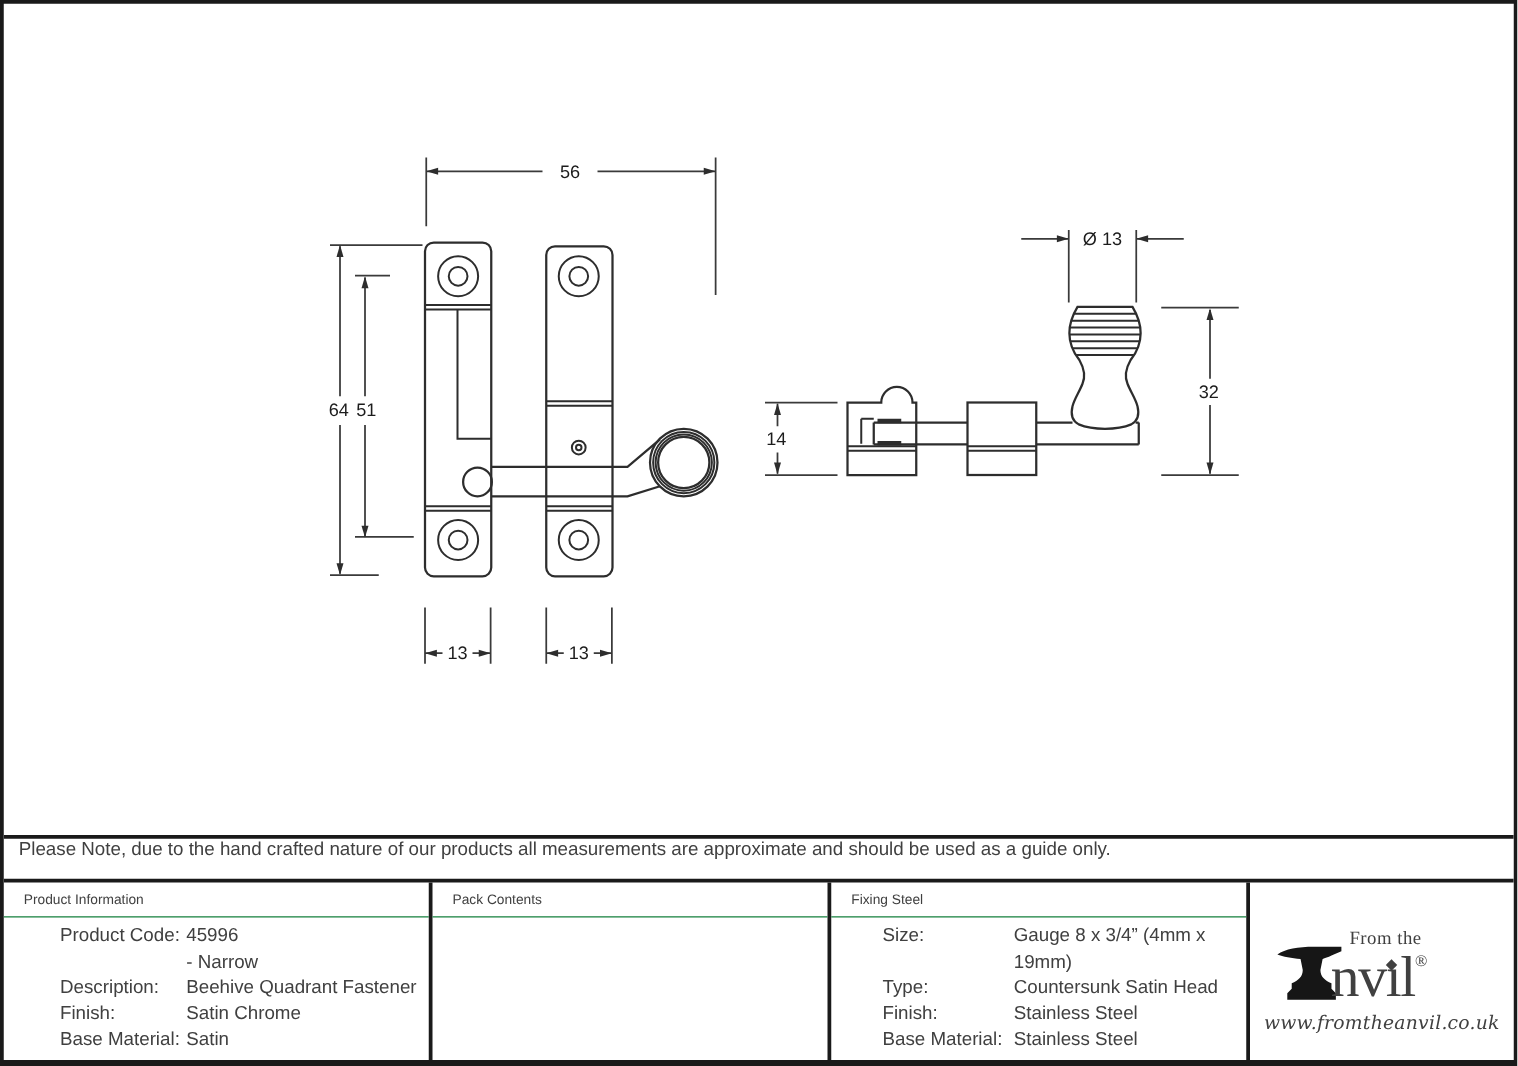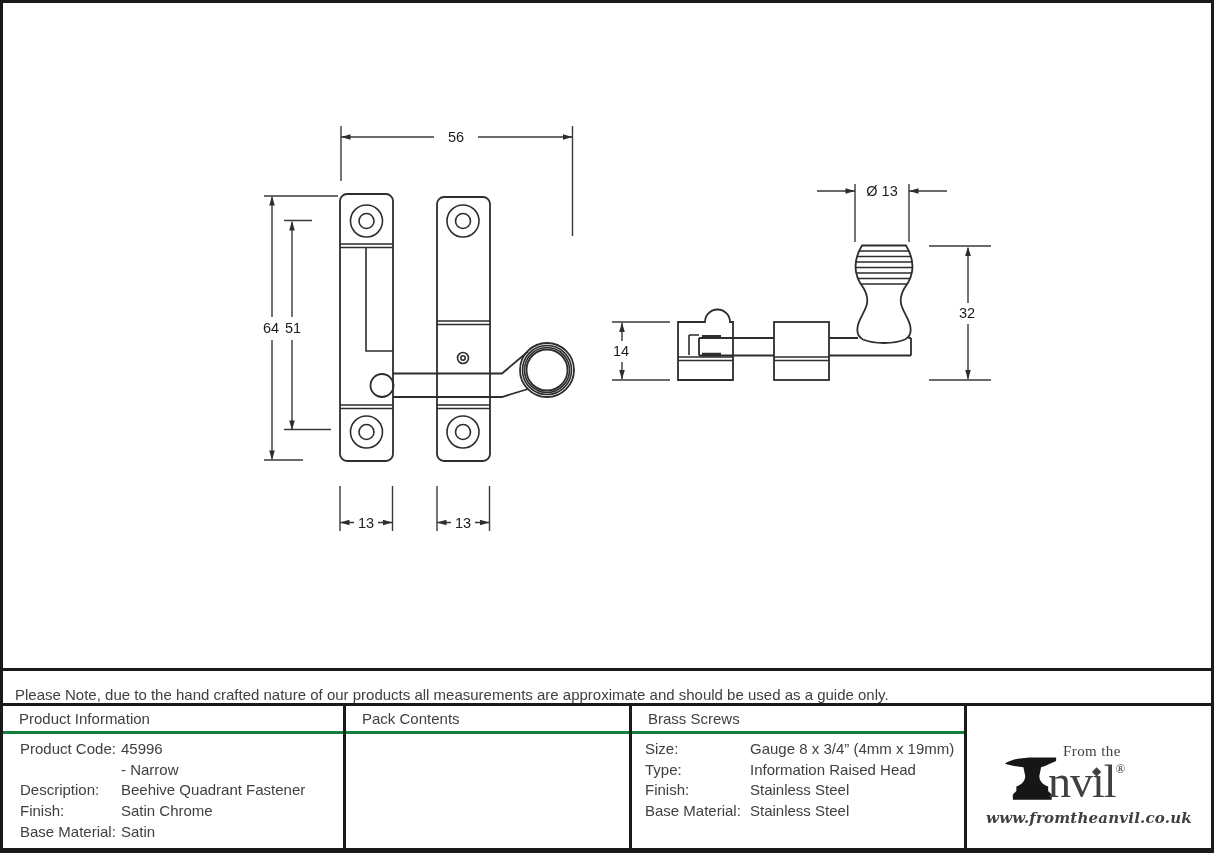--- a/index.html
+++ b/index.html
@@ -20,53 +20,53 @@
   .obj2{fill:none;stroke:#2d2d2d;stroke-width:1.6;}
   .thick{fill:none;stroke:#2d2d2d;stroke-width:3.6;}
   .dim{fill:none;stroke:#3a3a3a;stroke-width:1.4;}
   .arr{fill:#2d2d2d;stroke:none;}
   .dimtext{font-family:"Liberation Sans",sans-serif;font-size:14.5px;fill:#1c1c1c;text-anchor:middle;}
   
   .note-row{
     position:absolute;left:0;top:665px;width:1208px;height:38px;
     box-sizing:border-box;
     border-top:3px solid #1a1a1a;border-bottom:3px solid #1a1a1a;
-    display:flex;align-items:flex-end;
+    display:flex;align-items:flex-start;
     padding-left:12px;font-size:15px;
   }
   
   .info-table{
     position:absolute;left:0;top:703px;width:1208px;height:142px;
     display:flex;box-sizing:border-box;
   }
   .col{box-sizing:border-box;height:100%;}
   .col-1{width:343px;border-right:3px solid #1a1a1a;}
-  .col-2{width:286px;border-right:3px solid #1a1a1a;}
+  .col-2{width:319px;border-right:3px solid #1a1a1a;}
   .col-3{width:335px;border-right:3px solid #1a1a1a;}
   .col-4{flex:1;}
   .cell-header{
-    box-sizing:border-box;height:28px;border-bottom:3px solid #15803d;
-    font-size:15px;display:flex;align-items:center;padding-left:16px;
+    box-sizing:border-box;height:28px;border-bottom:1px solid #15803d;
+    font-size:11px;display:flex;align-items:center;padding-left:16px;
   }
   .cell-body{padding-top:5px;font-size:15px;line-height:20.7px;}
   .kv-row{display:flex;}
-  .kv-label{flex:0 0 101px;padding-left:17px;}
+  .kv-label{flex:0 0 101px;padding-left:17px;margin-left:28px;}
   .col-3 .kv-label{flex:0 0 105px;padding-left:13px;}
   .kv-value{flex:1;padding-right:6px;}
   .pc-item{padding-left:16px;}
   
   .logo-box{height:100%;display:flex;flex-direction:column;align-items:center;justify-content:center;}
   .logo-mark{position:relative;width:170px;height:66px;margin-top:14px;}
   .anvil-glyph{position:absolute;left:0;top:14px;width:53px;height:47px;}
   .from-the{position:absolute;left:59px;top:1px;font-family:"Liberation Serif",serif;font-size:15px;letter-spacing:0.4px;}
   .nvil{position:absolute;left:44px;top:17px;font-family:"Liberation Serif",serif;font-size:46px;line-height:1;font-weight:500;letter-spacing:-1px;white-space:nowrap;}
   .iwrap{position:relative;display:inline-block;}
   .diamond{position:absolute;left:0px;top:6px;font-size:12px;letter-spacing:0;}
   .reg{display:inline-block;font-size:13px;transform:translateY(-24px);letter-spacing:0;}
-  .logo-url{margin-top:1px;font-family:"DejaVu Serif",serif;font-style:italic;font-weight:700;font-size:15px;letter-spacing:0.2px;}
+  .logo-url{margin-top:1px;font-family:"DejaVu Serif",serif;font-style:italic;font-weight:400;font-size:15px;letter-spacing:0.2px;}
 </style>
 </head>
 <body>
 
 <div class="page">
 
   <svg class="drawing" width="1208" height="662" viewBox="3 3 1208 662" xmlns="http://www.w3.org/2000/svg">
 
     <g>
 
@@ -248,29 +248,29 @@
           <span class="kv-value">Satin</span>
         </div>
       </div>
     </div>
 
     <div class="col col-2">
       <div class="cell-header">Pack Contents</div>
     </div>
 
     <div class="col col-3">
-      <div class="cell-header">Brass Screws</div>
+      <div class="cell-header">Fixing Steel</div>
       <div class="cell-body">
         <div class="kv-row">
           <span class="kv-label">Size:</span>
           <span class="kv-value">Gauge 8 x 3/4” (4mm x 19mm)</span>
         </div>
         <div class="kv-row">
           <span class="kv-label">Type:</span>
-          <span class="kv-value">Information Raised Head</span>
+          <span class="kv-value">Countersunk Satin Head</span>
         </div>
         <div class="kv-row">
           <span class="kv-label">Finish:</span>
           <span class="kv-value">Stainless Steel</span>
         </div>
         <div class="kv-row">
           <span class="kv-label">Base Material:</span>
           <span class="kv-value">Stainless Steel</span>
         </div>
       </div>

